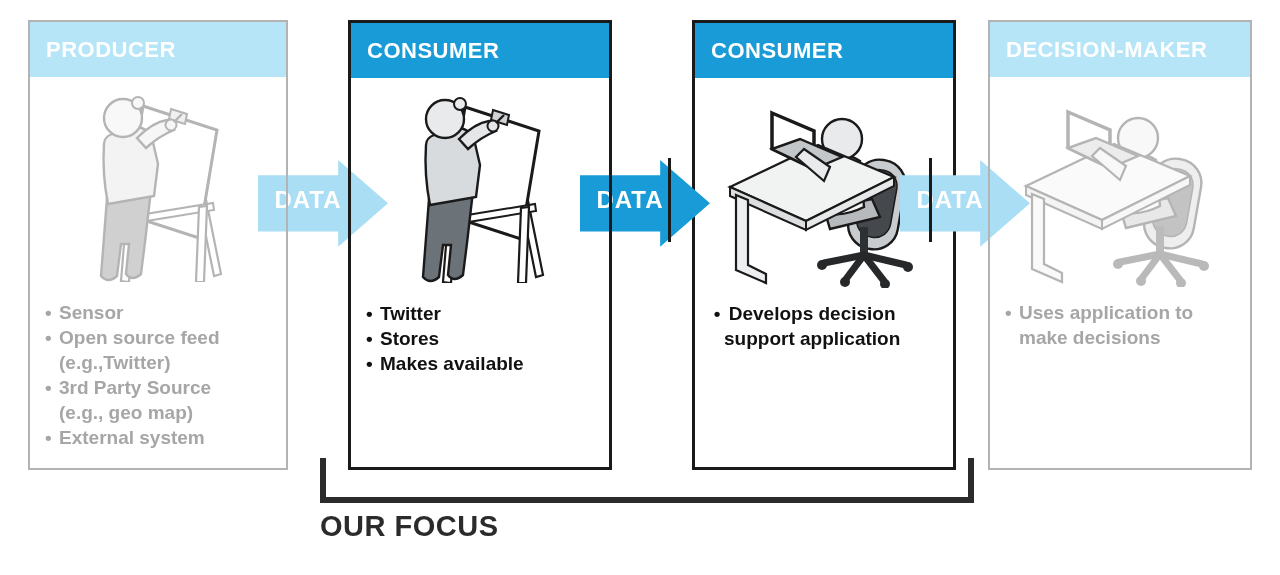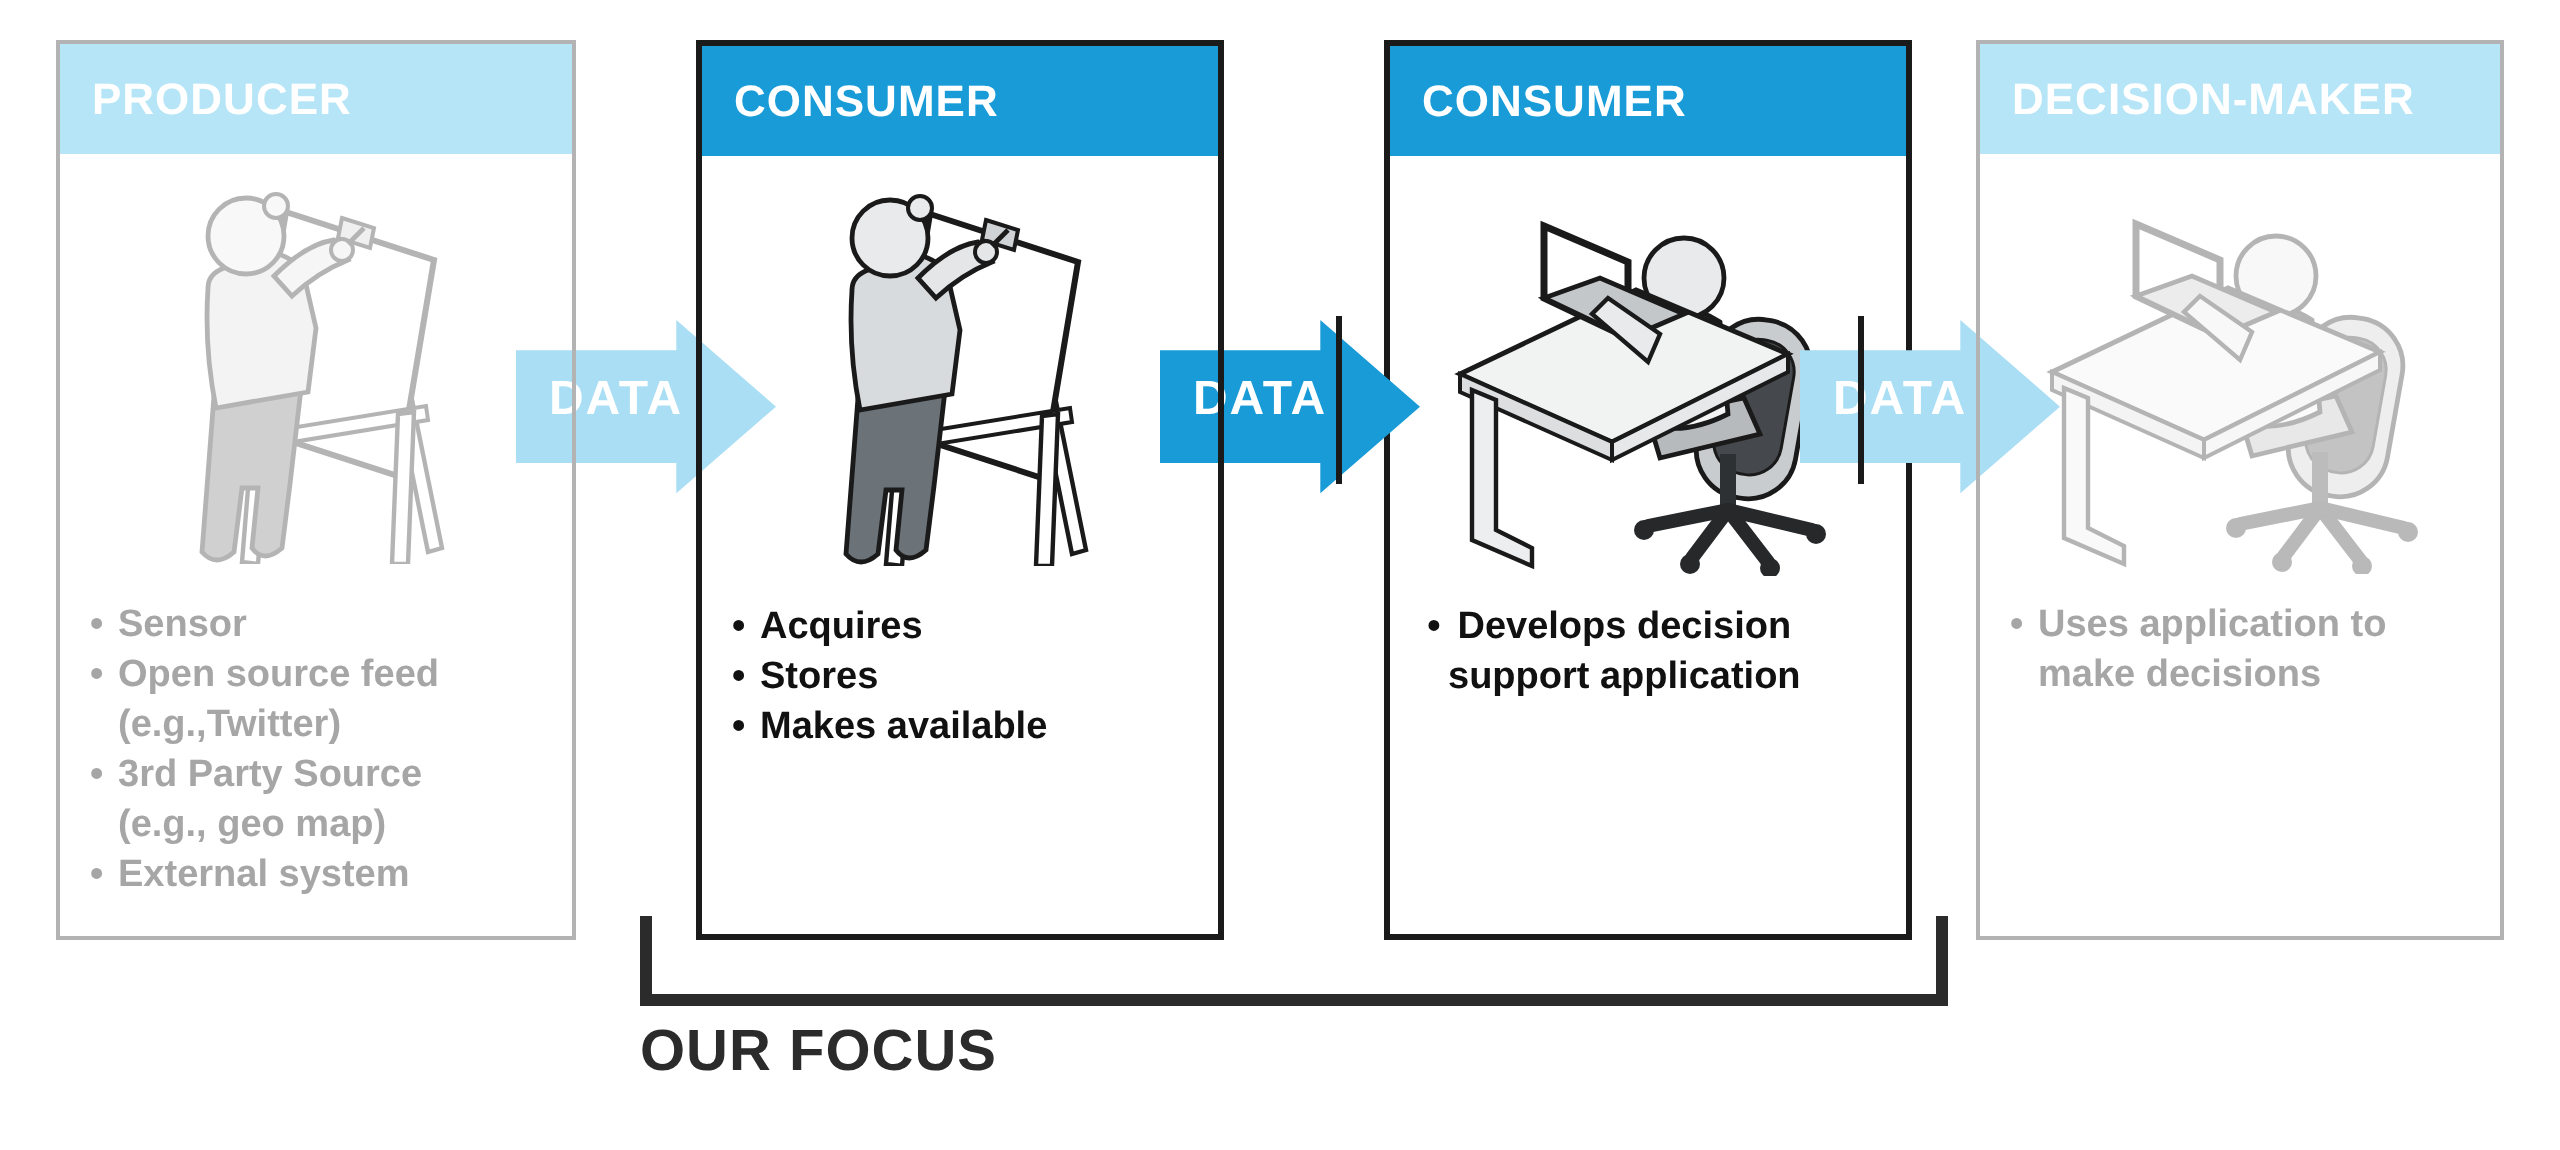--- a/index.html
+++ b/index.html
@@ -128,21 +128,21 @@
         <path d="M66,46 Q82,30 96,28 L103,38 Q88,44 75,56 Z" fill="#e4e6e8" stroke="#1a1a1a" stroke-width="2.4"></path>
         <circle cx="100" cy="33" r="5.5" fill="#e4e6e8" stroke="#1a1a1a" stroke-width="2"></circle>
         <line x1="103" y1="30" x2="111" y2="22" stroke="#1a1a1a" stroke-width="2.4"></line>
         <circle cx="52" cy="26" r="19" fill="#e8eaec" stroke="#1a1a1a" stroke-width="2.4"></circle>
         <circle cx="67" cy="11" r="6" fill="#e8eaec" stroke="#1a1a1a" stroke-width="2"></circle>
       </svg>
     </div>
     <div class="bullets">
       <div class="bullet">
           <span class="dot">•</span>
-          <span class="btext">Acquires</span>
+          <span class="btext">Twitter</span>
         </div>
       <div class="bullet">
           <span class="dot">•</span>
           <span class="btext">Stores</span>
         </div>
       <div class="bullet">
           <span class="dot">•</span>
           <span class="btext">Makes available</span>
         </div>
     </div>

